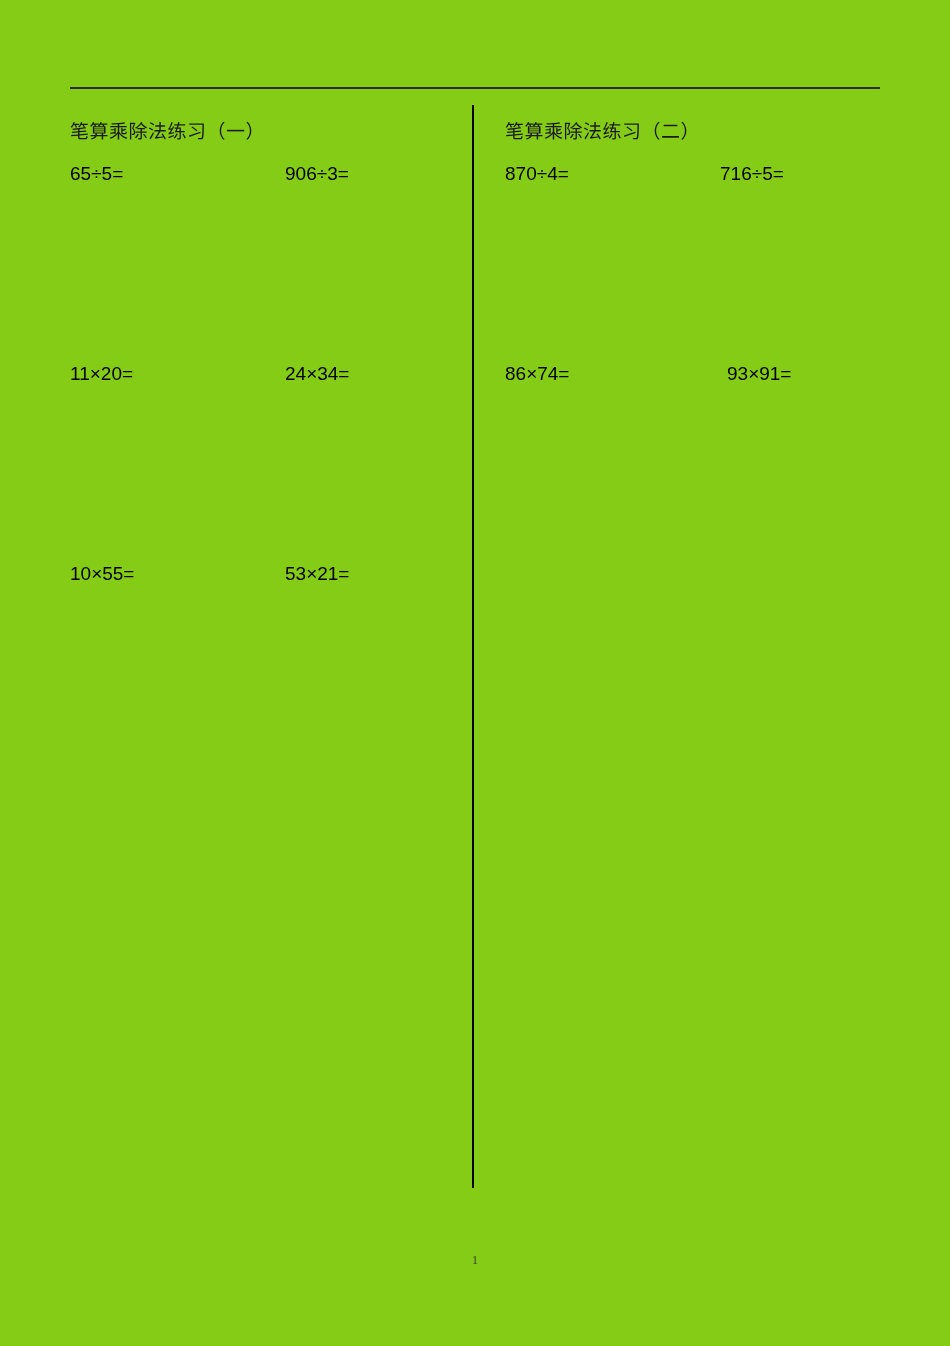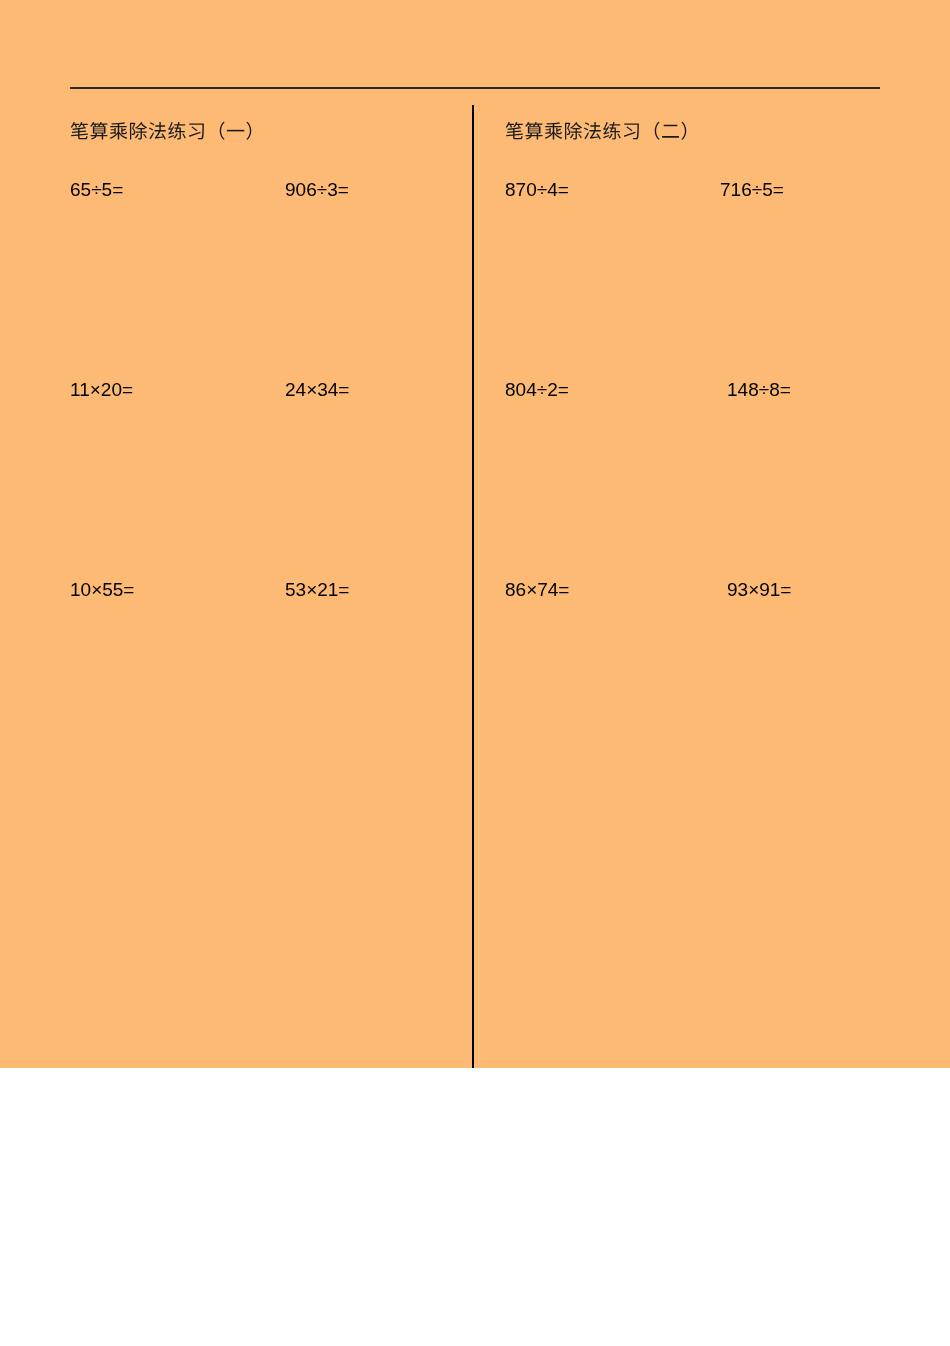--- a/index.html
+++ b/index.html
@@ -5,22 +5,22 @@
 <style>
   html, body {
     margin: 0;
     padding: 0;
     background: #ffffff;
   }
 
   .page {
     position: relative;
     width: 950px;
-    height: 1068px;
-    background: #fdba74;
+    height: 1346px;
+    background: #84cc16;
     overflow: hidden;
     font-family: "Liberation Serif", "DejaVu Serif", serif;
     color: #000000;
   }
 
   
   .header-rule {
     position: absolute;
     left: 70px;
     top: 87px;
@@ -51,21 +51,21 @@
     font-family: "Liberation Serif", "DejaVu Serif", serif;
     font-size: 19px;
     line-height: 28px;
     letter-spacing: 0.5px;
     white-space: nowrap;
     color: #1a1a1a;
   }
 
   
   .problem-rows {
-    margin-top: 32px;
+    margin-top: 16px;
   }
 
   .problem-row {
     position: relative;
     height: 200px;
   }
 
   .problem {
     position: absolute;
     top: 0;
@@ -120,24 +120,20 @@
   </div>
 
   <div class="worksheet right">
     <div class="worksheet-title">笔算乘除法练习（二）</div>
     <div class="problem-rows">
       <div class="problem-row">
         <div class="problem col-a">870÷4=</div>
         <div class="problem col-b">716÷5=</div>
       </div>
       <div class="problem-row">
-        <div class="problem col-a">804÷2=</div>
-        <div class="problem col-b nudge">148÷8=</div>
-      </div>
-      <div class="problem-row">
         <div class="problem col-a">86×74=</div>
         <div class="problem col-b nudge">93×91=</div>
       </div>
     </div>
   </div>
 
   <div class="page-number">1</div>
 
 </div>
 

